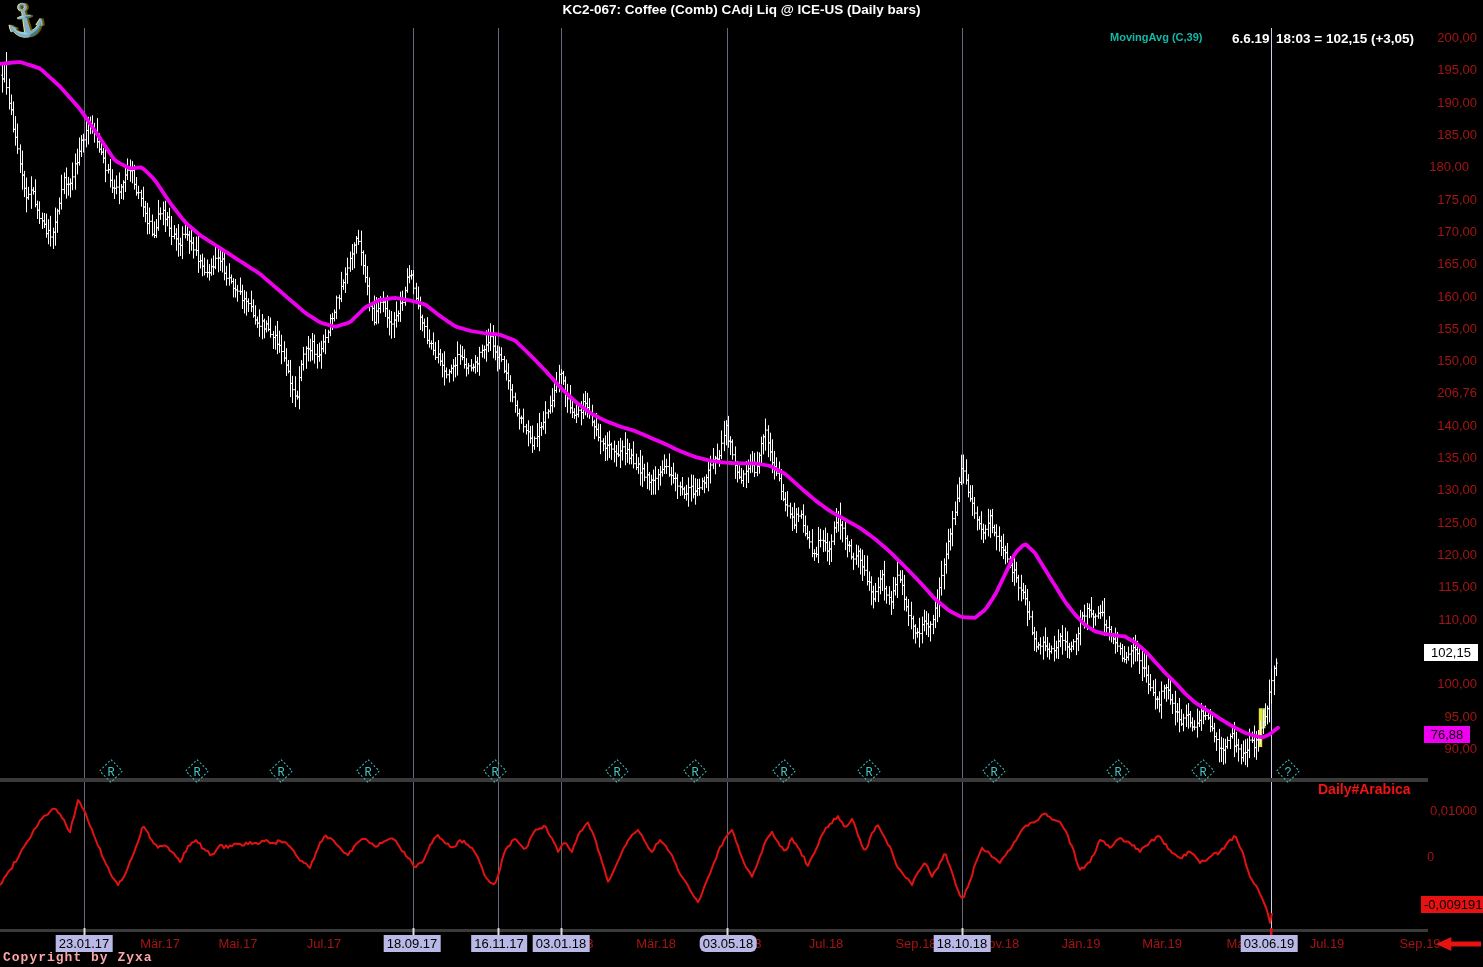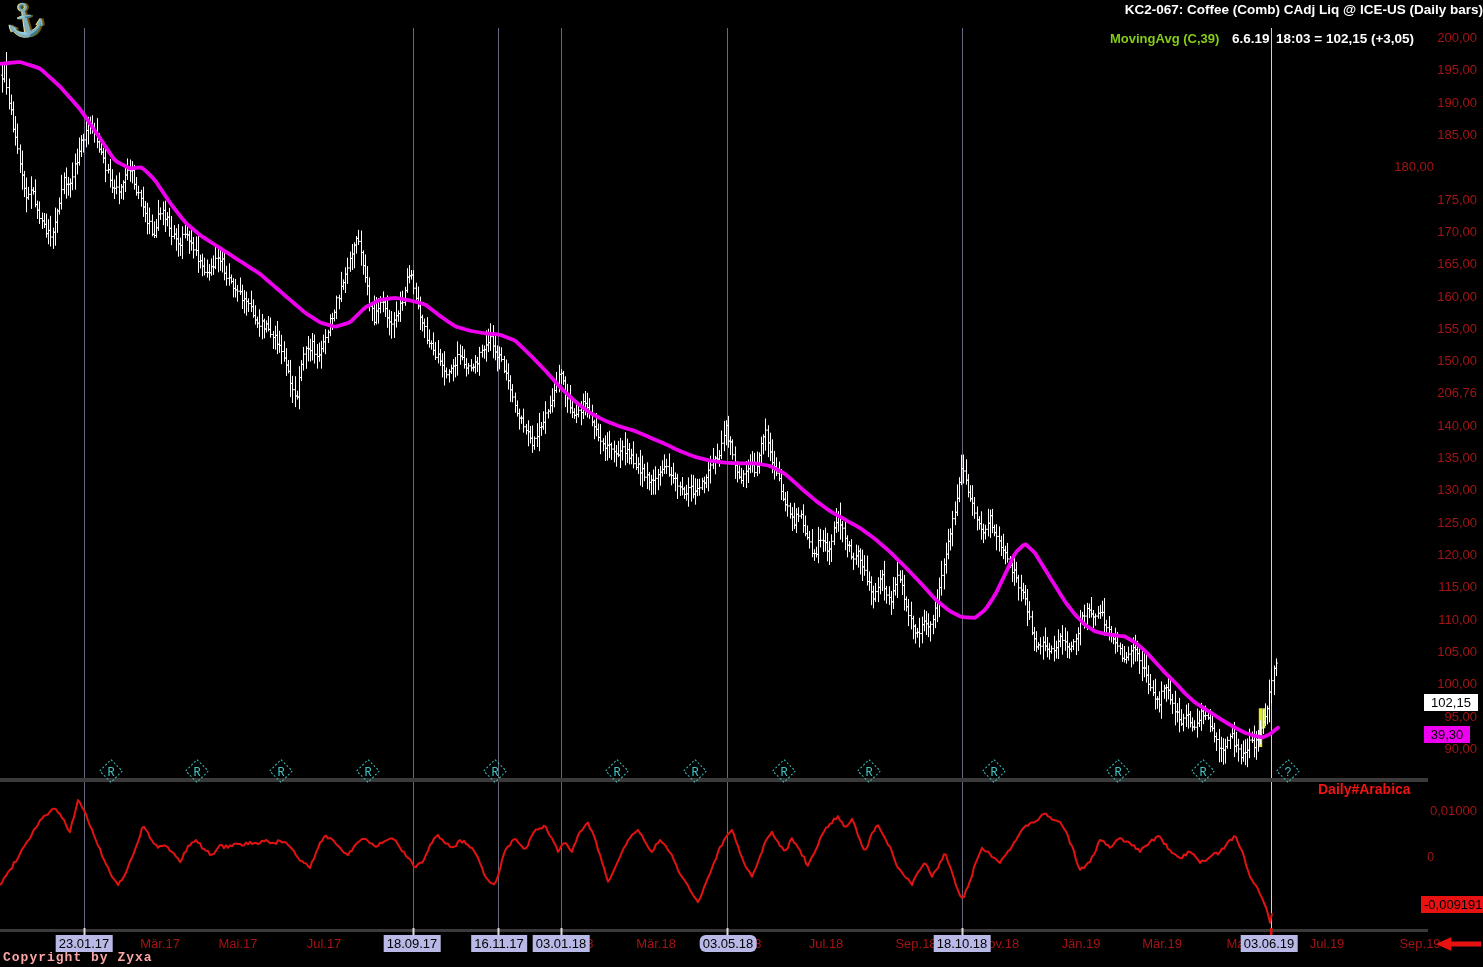--- a/index.html
+++ b/index.html
@@ -1,21 +1,21 @@
 <!DOCTYPE html>
 <html><head>
 <meta charset="utf-8">
 <style>
   html,body{margin:0;padding:0;background:#000;}
   .screen{position:relative;width:1483px;height:967px;background:#000;overflow:hidden;
           font-family:"Liberation Sans",sans-serif;}
   .abs{position:absolute;}
-  .title1{left:0;width:100%;text-align:right;color:#fff;font-weight:bold;font-size:13.5px;top:2px;}
+  .title1{left:0;width:100%;text-align:center;color:#fff;font-weight:bold;font-size:13.5px;top:2px;}
   .title2{left:0;width:100%;text-align:center;color:#fff;font-size:14px;top:16px;}
-  .legend-ma{color:#84cc16;font-weight:bold;font-size:13px;white-space:nowrap;}
+  .legend-ma{color:#14b8a6;font-weight:bold;font-size:11px;white-space:nowrap;}
   .legend-q{color:#fff;font-weight:bold;font-size:13.5px;white-space:nowrap;}
   .price-label{color:#a31414;font-size:13px;width:56px;text-align:right;white-space:nowrap;}
   .month-label{color:#a31414;font-size:13px;transform:translateX(-50%);white-space:nowrap;z-index:1;}
   .hl-date{background:#b9b9e8;color:#000;font-size:13px;transform:translateX(-50%);
            padding:0 3px;line-height:17px;white-space:nowrap;z-index:2;}
   .valbox{font-size:13px;padding:0 3px;line-height:17px;text-align:center;z-index:3;}
   .copyright{color:#fca5a5;font-family:"Liberation Mono",monospace;font-weight:bold;font-size:13px;letter-spacing:1px;}
   .panel-label{color:#f01414;font-weight:bold;font-size:14px;}
   .lp-axis{color:#a31414;font-size:13px;white-space:nowrap;}
   .logo{font-size:32px;color:#d4af37;transform:rotate(-12deg);text-shadow:1px 1px 0 #6b5200, -1px 0 0 #f6e27a;line-height:36px;}
@@ -103,35 +103,35 @@
       <rect x="83.5" y="928" width="2" height="7" fill="#ddd"></rect>
       <rect x="412.5" y="928" width="2" height="7" fill="#ddd"></rect>
       <rect x="497.5" y="928" width="2" height="7" fill="#ddd"></rect>
       <rect x="560.5" y="928" width="2" height="7" fill="#ddd"></rect>
       <rect x="726.5" y="928" width="2" height="7" fill="#ddd"></rect>
       <rect x="961.5" y="928" width="2" height="7" fill="#ddd"></rect>
       <rect x="1270" y="928" width="2.5" height="8" fill="#e81212"></rect>
       <path d="M0 885.1L2 882.9L4 877.9L6 875.8L8 872.2L10 869.9L12 868.4L14 862.1L16 861.7L18 858.1L20 853.7L22 849.4L24 846.7L26 843.4L28 840.6L30 838.4L32 834.0L34 829.3L36 827.7L38 824.7L40 820.2L42 818.7L44 815.9L46 815.3L48 814.4L50 811.7L52 809.3L54 808.6L56 809.2L58 812.6L60 814.0L62 817.9L64 819.7L66 825.0L68 829.5L70 832.2L72 822.4L74 817.1L76 808.2L78 800.0L80 802.7L82 807.2L84 810.2L86 814.5L88 820.5L90 826.0L92 829.6L94 835.5L96 840.5L98 845.7L100 848.6L102 856.0L104 859.7L106 864.2L108 867.2L110 872.6L112 876.8L114 879.2L116 881.6L118 885.1L120 881.2L122 880.1L124 876.4L126 872.5L128 867.1L130 861.5L132 857.7L134 852.6L136 846.9L138 841.9L140 836.1L142 828.0L144 826.7L146 830.0L148 832.5L150 838.1L152 840.4L154 843.7L156 844.6L158 847.8L160 845.8L162 846.2L164 845.4L166 846.0L168 847.3L170 850.9L172 851.9L174 853.6L176 856.6L178 858.5L180 862.1L182 859.3L184 853.1L186 851.5L188 846.0L190 845.3L192 842.5L194 841.9L196 840.0L198 842.8L200 843.2L202 848.3L204 849.0L206 850.7L208 851.0L210 855.0L212 854.5L214 853.7L216 850.6L218 847.7L220 845.0L222 844.9L224 848.2L226 845.3L228 847.8L230 845.3L232 846.3L234 843.9L236 843.5L238 844.0L240 843.8L242 845.6L244 845.4L246 842.6L248 844.3L250 841.8L252 844.0L254 843.3L256 842.8L258 844.1L260 843.1L262 840.7L264 841.4L266 840.0L268 841.1L270 843.4L272 842.7L274 842.9L276 843.9L278 840.3L280 840.9L282 842.4L284 842.1L286 842.5L288 845.0L290 846.7L292 849.0L294 851.2L296 855.2L298 857.8L300 860.8L302 861.1L304 862.9L306 863.4L308 866.0L310 868.0L312 861.7L314 858.9L316 852.7L318 848.2L320 842.6L322 841.1L324 836.8L326 835.6L328 838.6L330 837.9L332 839.3L334 841.1L336 844.0L338 845.7L340 847.8L342 850.3L344 852.7L346 853.4L348 855.2L350 851.5L352 850.7L354 846.5L356 844.2L358 842.2L360 840.7L362 839.0L364 838.9L366 839.1L368 841.1L370 843.2L372 843.5L374 845.6L376 846.8L378 846.0L380 842.7L382 843.3L384 841.6L386 840.6L388 839.7L390 838.5L392 838.5L394 839.5L396 840.9L398 844.4L400 847.8L402 851.2L404 851.8L406 856.0L408 857.9L410 859.2L412 862.8L414 866.6L416 867.3L418 864.1L420 862.7L422 862.8L424 859.6L426 854.7L428 850.9L430 845.0L432 843.0L434 838.5L436 836.8L438 834.9L440 838.6L442 839.1L444 842.0L446 843.8L448 843.5L450 846.8L452 847.2L454 846.7L456 846.1L458 841.5L460 840.0L462 842.7L464 840.7L466 843.9L468 845.0L470 847.4L472 847.8L474 851.0L476 854.4L478 857.6L480 863.1L482 867.5L484 874.3L486 877.6L488 879.8L490 882.3L492 883.4L494 884.2L496 881.6L498 875.7L500 869.2L502 860.0L504 853.6L506 848.9L508 846.5L510 845.4L512 840.8L514 839.3L516 839.3L518 842.1L520 844.4L522 846.5L524 848.9L526 848.1L528 845.5L530 838.9L532 835.6L534 831.9L536 829.4L538 829.5L540 828.2L542 828.4L544 825.7L546 827.1L548 832.3L550 836.1L552 838.1L554 842.5L556 846.0L558 851.9L560 848.8L562 844.8L564 843.3L566 843.3L568 846.4L570 849.6L572 851.9L574 845.5L576 841.6L578 835.4L580 831.7L582 830.5L584 827.3L586 824.3L588 822.5L590 828.4L592 831.2L594 835.9L596 841.6L598 850.0L600 854.7L602 862.1L604 867.8L606 875.2L608 881.8L610 878.9L612 874.5L614 870.0L616 865.7L618 861.1L620 856.9L622 851.9L624 847.6L626 845.0L628 840.1L630 838.1L632 834.9L634 833.5L636 831.9L638 829.9L640 833.2L642 835.3L644 840.1L646 843.3L648 847.0L650 850.1L652 851.9L654 849.4L656 844.2L658 843.2L660 840.0L662 842.3L664 844.1L666 846.2L668 850.1L670 852.7L672 855.1L674 860.4L676 864.2L678 870.2L680 874.1L682 876.8L684 879.5L686 882.5L688 885.6L690 890.1L692 893.3L694 896.7L696 899.0L698 902.1L700 898.6L702 893.6L704 887.5L706 882.6L708 877.7L710 873.6L712 868.0L714 862.5L716 858.9L718 851.9L720 846.9L722 845.5L724 840.1L726 837.0L728 834.2L730 832.2L732 829.9L734 834.6L736 841.3L738 846.0L740 852.9L742 857.5L744 862.9L746 867.3L748 869.9L750 872.7L752 876.8L754 871.6L756 867.6L758 862.1L760 856.2L762 852.1L764 844.7L766 840.4L768 837.3L770 835.0L772 831.7L774 836.4L776 839.4L778 841.8L780 846.0L782 847.2L784 850.5L786 850.0L788 847.7L790 840.8L792 838.1L794 842.6L796 843.9L798 847.5L800 850.1L802 855.7L804 856.6L806 863.6L808 865.7L810 860.8L812 856.7L814 853.9L816 849.5L818 845.3L820 838.6L822 834.9L824 831.7L826 827.6L828 827.1L830 823.9L832 823.2L834 818.6L836 819.3L838 816.1L840 820.4L842 822.1L844 826.3L846 826.7L848 825.0L850 822.4L852 818.8L854 823.1L856 828.6L858 835.8L860 839.8L862 846.0L864 849.6L866 849.2L868 845.7L870 837.9L872 833.1L874 831.1L876 826.6L878 825.3L880 829.0L882 832.9L884 836.3L886 840.1L888 844.9L890 846.5L892 851.9L894 858.2L896 864.0L898 868.0L900 869.6L902 872.6L904 875.5L906 878.0L908 878.7L910 881.8L912 885.1L914 879.3L916 875.8L918 872.2L920 869.8L922 866.8L924 863.5L926 864.2L928 867.4L930 872.8L932 876.8L934 872.5L936 870.1L938 868.0L940 862.3L942 859.9L944 854.2L946 854.8L948 862.1L950 866.2L952 872.2L954 878.5L956 885.6L958 890.1L960 895.6L962 897.8L964 897.1L966 890.1L968 886.7L970 880.9L972 876.2L974 866.9L976 862.1L978 857.3L980 852.7L982 847.8L984 850.4L986 851.6L988 851.4L990 854.0L992 857.1L994 857.8L996 859.0L998 861.4L1000 863.0L1002 859.0L1004 856.8L1006 854.6L1008 850.9L1010 850.1L1012 846.6L1014 842.3L1016 840.4L1018 836.4L1020 833.0L1022 829.7L1024 827.5L1026 825.4L1028 825.8L1030 823.1L1032 822.4L1034 822.5L1036 821.1L1038 820.2L1040 817.3L1042 814.7L1044 813.8L1046 813.7L1048 816.4L1050 817.0L1052 819.6L1054 820.0L1056 820.4L1058 821.3L1060 822.0L1062 825.2L1064 828.7L1066 831.5L1068 835.9L1070 843.3L1072 845.9L1074 851.2L1076 859.7L1078 865.6L1080 869.9L1082 867.3L1084 868.2L1086 865.1L1088 862.7L1090 862.1L1092 856.6L1094 854.6L1096 850.4L1098 843.6L1100 840.0L1102 840.8L1104 841.5L1106 844.7L1108 845.1L1110 847.8L1112 846.4L1114 843.8L1116 840.7L1118 839.4L1120 838.1L1122 838.7L1124 841.8L1126 841.4L1128 841.4L1130 843.2L1132 845.5L1134 845.2L1136 849.1L1138 848.7L1140 851.9L1142 848.4L1144 846.8L1146 845.8L1148 845.0L1150 841.8L1152 839.5L1154 840.7L1156 837.2L1158 836.0L1160 836.8L1162 839.7L1164 843.9L1166 844.1L1168 848.9L1170 850.1L1172 852.9L1174 853.6L1176 855.0L1178 856.9L1180 857.9L1182 858.2L1184 854.5L1186 855.5L1188 851.5L1190 851.9L1192 853.4L1194 854.7L1196 857.4L1198 859.7L1200 863.0L1202 860.6L1204 860.9L1206 860.8L1208 858.7L1210 857.0L1212 855.5L1214 853.2L1216 852.6L1218 854.4L1220 851.9L1222 848.5L1224 848.8L1226 845.0L1228 841.9L1230 839.8L1232 840.0L1234 836.1L1236 837.2L1238 842.6L1240 847.5L1242 850.6L1244 856.3L1246 864.9L1248 870.5L1250 876.8L1252 879.9L1254 883.6L1256 885.5L1258 889.1L1260 894.1L1262 897.9L1264 903.0L1266 907.5L1268 914.2L1270 922.8L1272 913.1" stroke="#e01212" stroke-width="2" fill="none" stroke-linejoin="round"></path>
     </svg>
 
-  <div class="abs valbox" style="left:1424px;top:694px;width:48px;background:#fff;color:#000;">102,15</div>
-  <div class="abs valbox" style="left:1424px;top:726px;width:40px;background:#f000f0;color:#000;">39,30</div>
+  <div class="abs valbox" style="left:1424px;top:644px;width:48px;background:#fff;color:#000;">102,15</div>
+  <div class="abs valbox" style="left:1424px;top:726px;width:40px;background:#f000f0;color:#000;">76,88</div>
 
   <div class="abs panel-label" style="left:1318px;top:781px;">Daily#Arabica</div>
   <div class="abs lp-axis" style="left:1418px;top:803px;width:59px;text-align:right;">0,01000</div>
   <div class="abs lp-axis" style="left:1427px;top:849px;">0</div>
   <div class="abs valbox" style="left:1421px;top:896px;width:56px;background:#e81212;color:#000;">-0,009191</div>
 
   <div class="abs arrow" style="left:1436px;top:937px;"></div>
   <div class="abs copyright" style="left:3px;top:950px;">Copyright by Zyxa</div>
 <div class="abs price-label" style="left: 1421px; top: 30px;">200,00</div>
     <div class="abs price-label" style="left: 1421px; top: 62.318px;">195,00</div>
     <div class="abs price-label" style="left: 1421px; top: 94.636px;">190,00</div>
     <div class="abs price-label" style="left: 1421px; top: 126.954px; text-align: right;">185,00</div>
-    <div class="abs price-label" style="left: 1378px; top: 159.272px; text-align: right;">180,00</div>
+    <div class="abs price-label" style="left: 1413px; top: 159.272px; text-align: right;">180,00</div>
     <div class="abs price-label" style="left: 1421px; top: 191.59px;">175,00</div>
     <div class="abs price-label" style="left: 1421px; top: 223.908px;">170,00</div>
     <div class="abs price-label" style="left: 1421px; top: 256.226px;">165,00</div>
     <div class="abs price-label" style="left: 1421px; top: 288.544px;">160,00</div>
     <div class="abs price-label" style="left: 1421px; top: 320.862px;">155,00</div>
     <div class="abs price-label" style="left: 1421px; top: 353.18px;">150,00</div>
     <div class="abs price-label" style="left: 1421px; top: 385.498px;">206,76</div>
     <div class="abs price-label" style="left: 1421px; top: 417.816px;">140,00</div>
     <div class="abs price-label" style="left: 1421px; top: 450.134px;">135,00</div>
     <div class="abs price-label" style="left: 1421px; top: 482.452px;">130,00</div>

